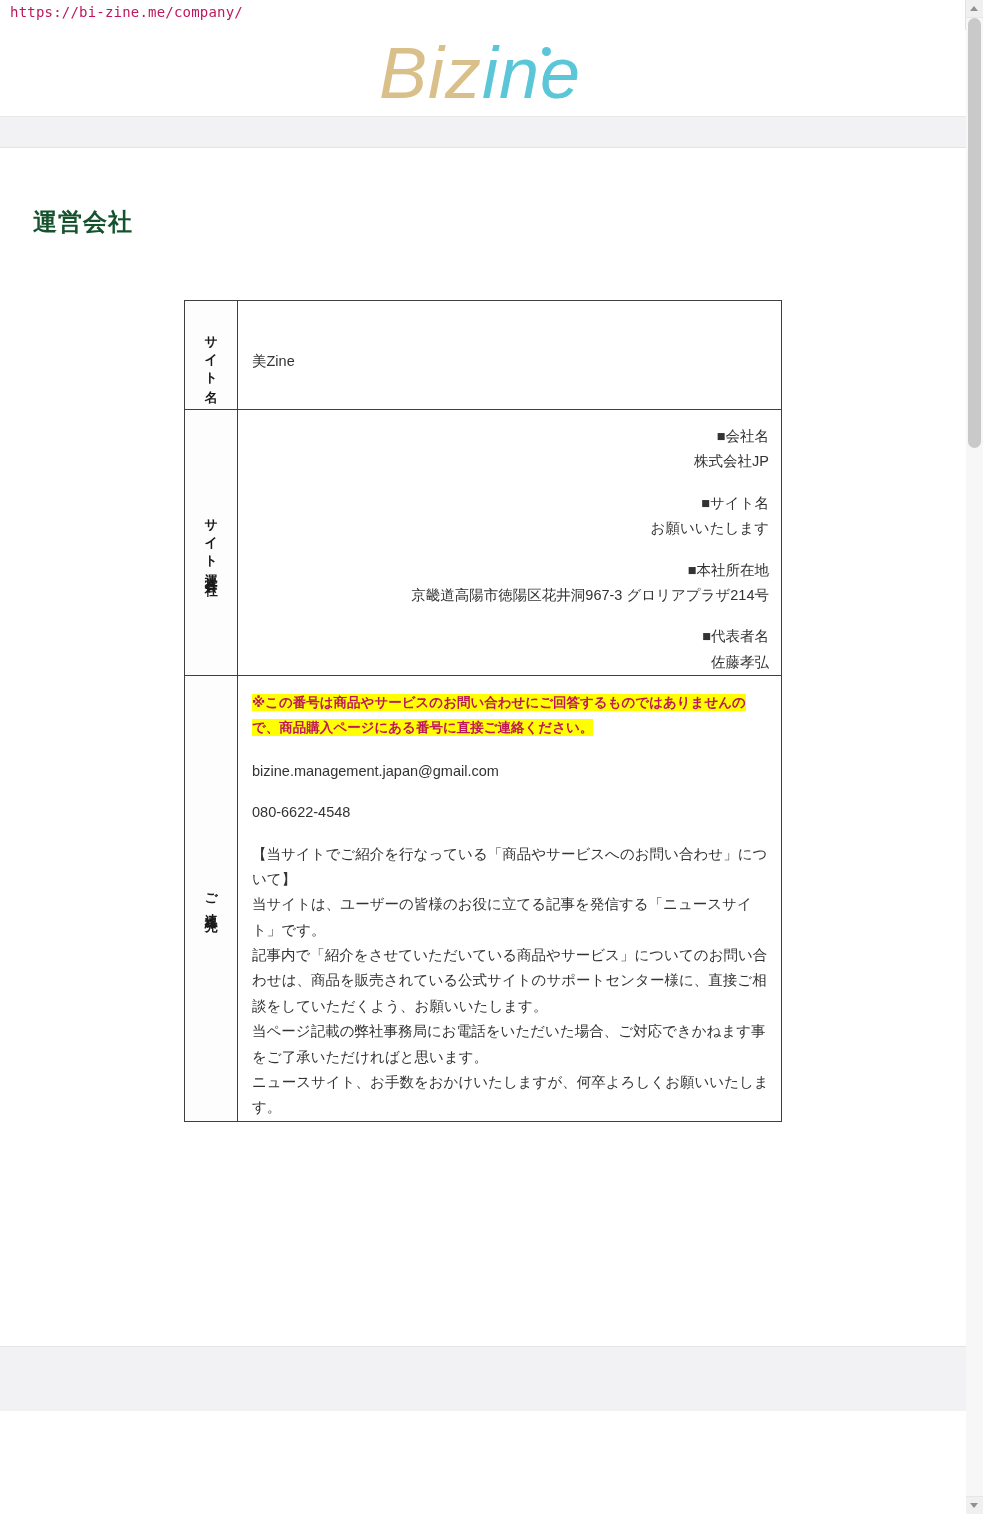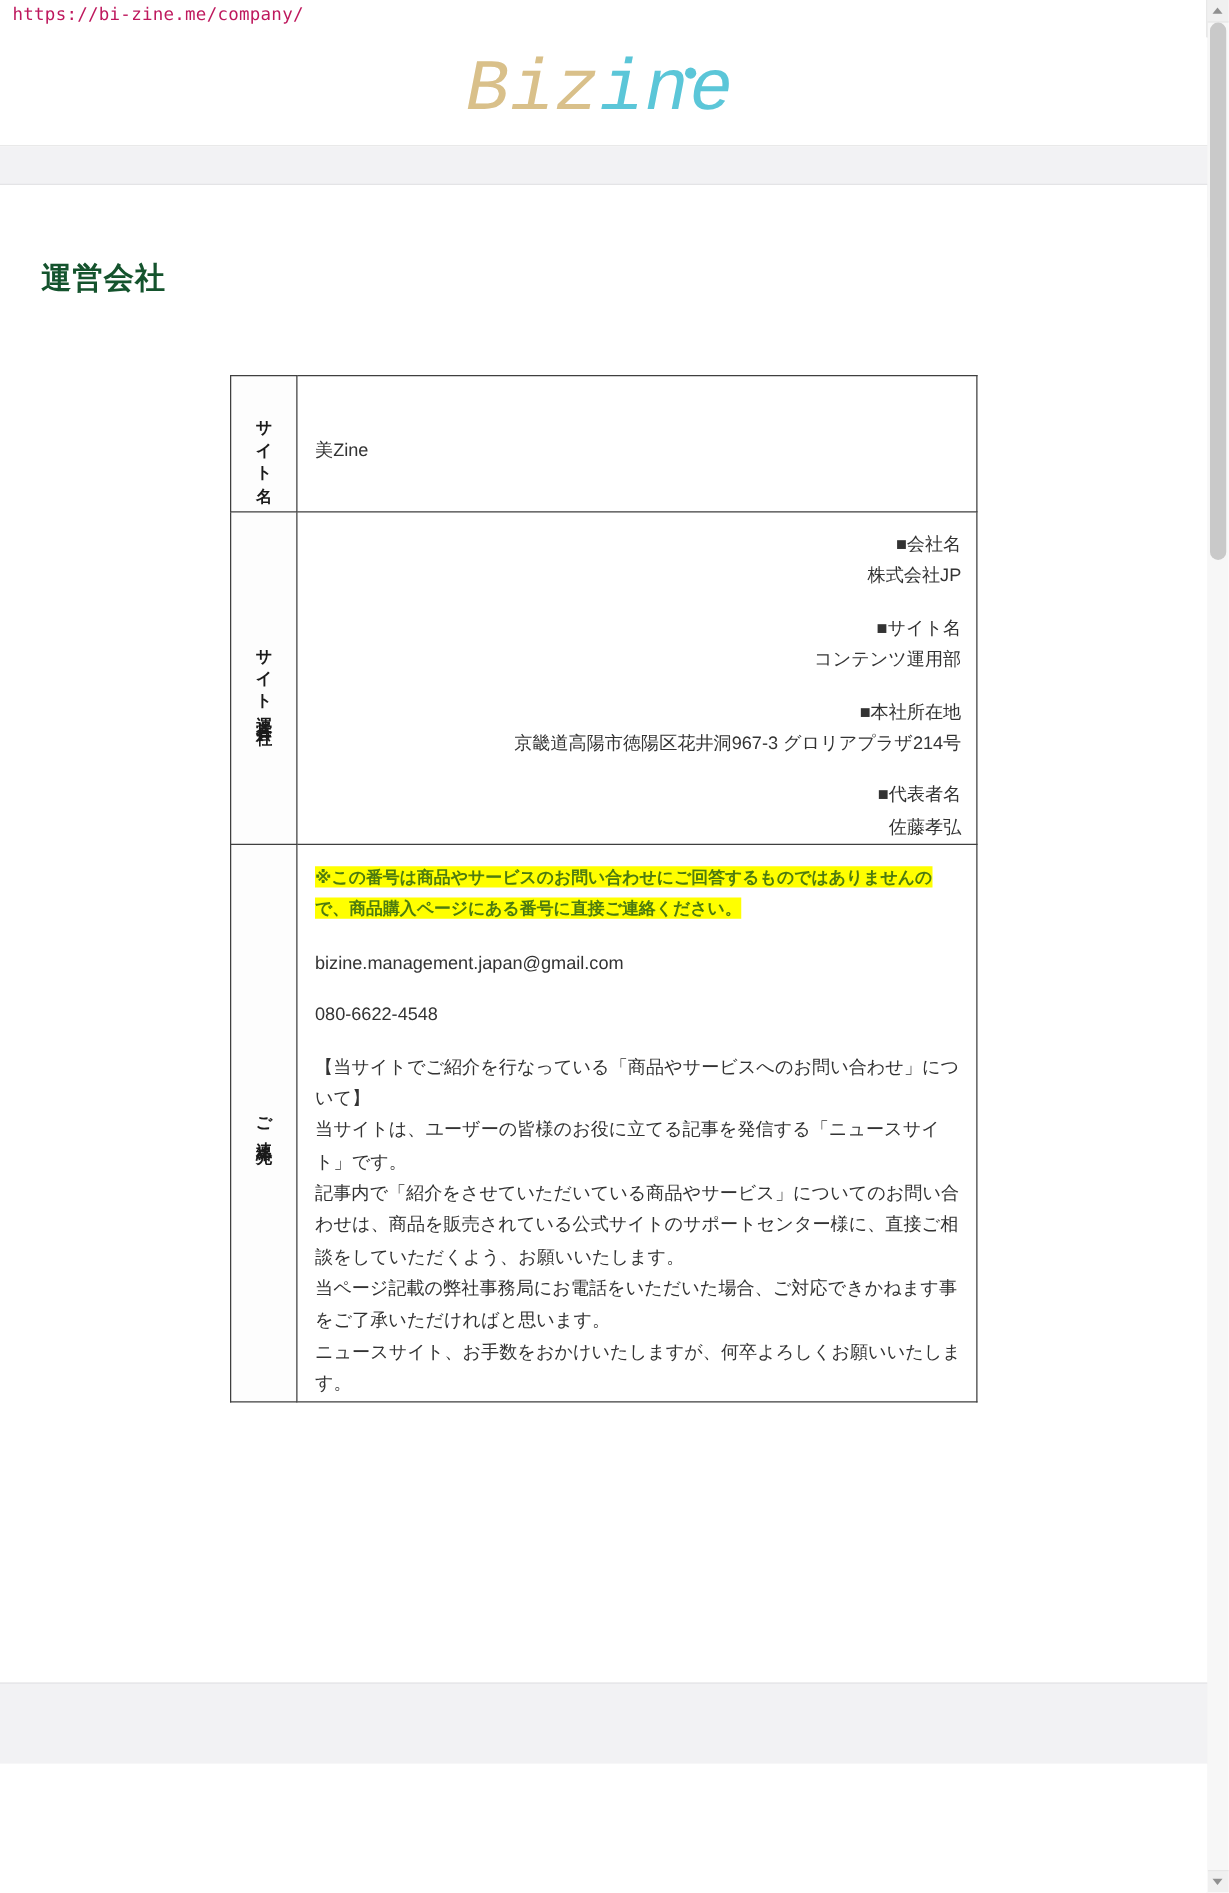--- a/index.html
+++ b/index.html
@@ -85,23 +85,23 @@
   
   .site-header {
     height: 86px;
     display: flex;
     align-items: center;
     justify-content: center;
     background: #ffffff;
   }
   .logo {
     position: relative;
-    font-family: Liberation Mono, monospace;
+    font-family: Liberation Sans, sans-serif;
     font-style: italic;
-    font-size: 58px;
+    font-size: 72px;
     line-height: 1;
     color: #d9c08a;
     letter-spacing: 1px;
     padding-right: 6px;
   }
   .logo .tail {
     color: #5bc6d8;
   }
   .logo .dot {
     position: absolute;
@@ -173,21 +173,21 @@
     line-height: 1.75;
     color: #333333;
   }
   .row-name td { height: 94px; }
   .blk { margin-bottom: 16px; text-align: right; }
   .blk:last-child { margin-bottom: 0; }
   .blk .lbl { display: block; }
 
   .warn {
     background: #ffff00;
-    color: #4d7c0f;
+    color: #be185d;
     font-weight: bold;
     font-size: 13.5px;
     line-height: 1.7;
     display: inline;
     box-decoration-break: clone;
     -webkit-box-decoration-break: clone;
     padding: 1px 0;
   }
   .warn-wrap { margin-bottom: 18px; }
   .contact-line { margin: 0 0 16px 0; }
@@ -249,21 +249,21 @@
             <th>
               <div class="vert">サイト運営会社</div>
             </th>
             <td>
               <div class="blk">
                 <span class="lbl">■会社名</span>
                 <span class="lbl">株式会社JP</span>
               </div>
               <div class="blk">
                 <span class="lbl">■サイト名</span>
-                <span class="lbl">コンテンツ運用部</span>
+                <span class="lbl">お願いいたします</span>
               </div>
               <div class="blk">
                 <span class="lbl">■本社所在地</span>
                 <span class="lbl">京畿道高陽市徳陽区花井洞967-3 グロリアプラザ214号</span>
               </div>
               <div class="blk">
                 <span class="lbl">■代表者名</span>
                 <span class="lbl">佐藤孝弘</span>
               </div>
             </td>

